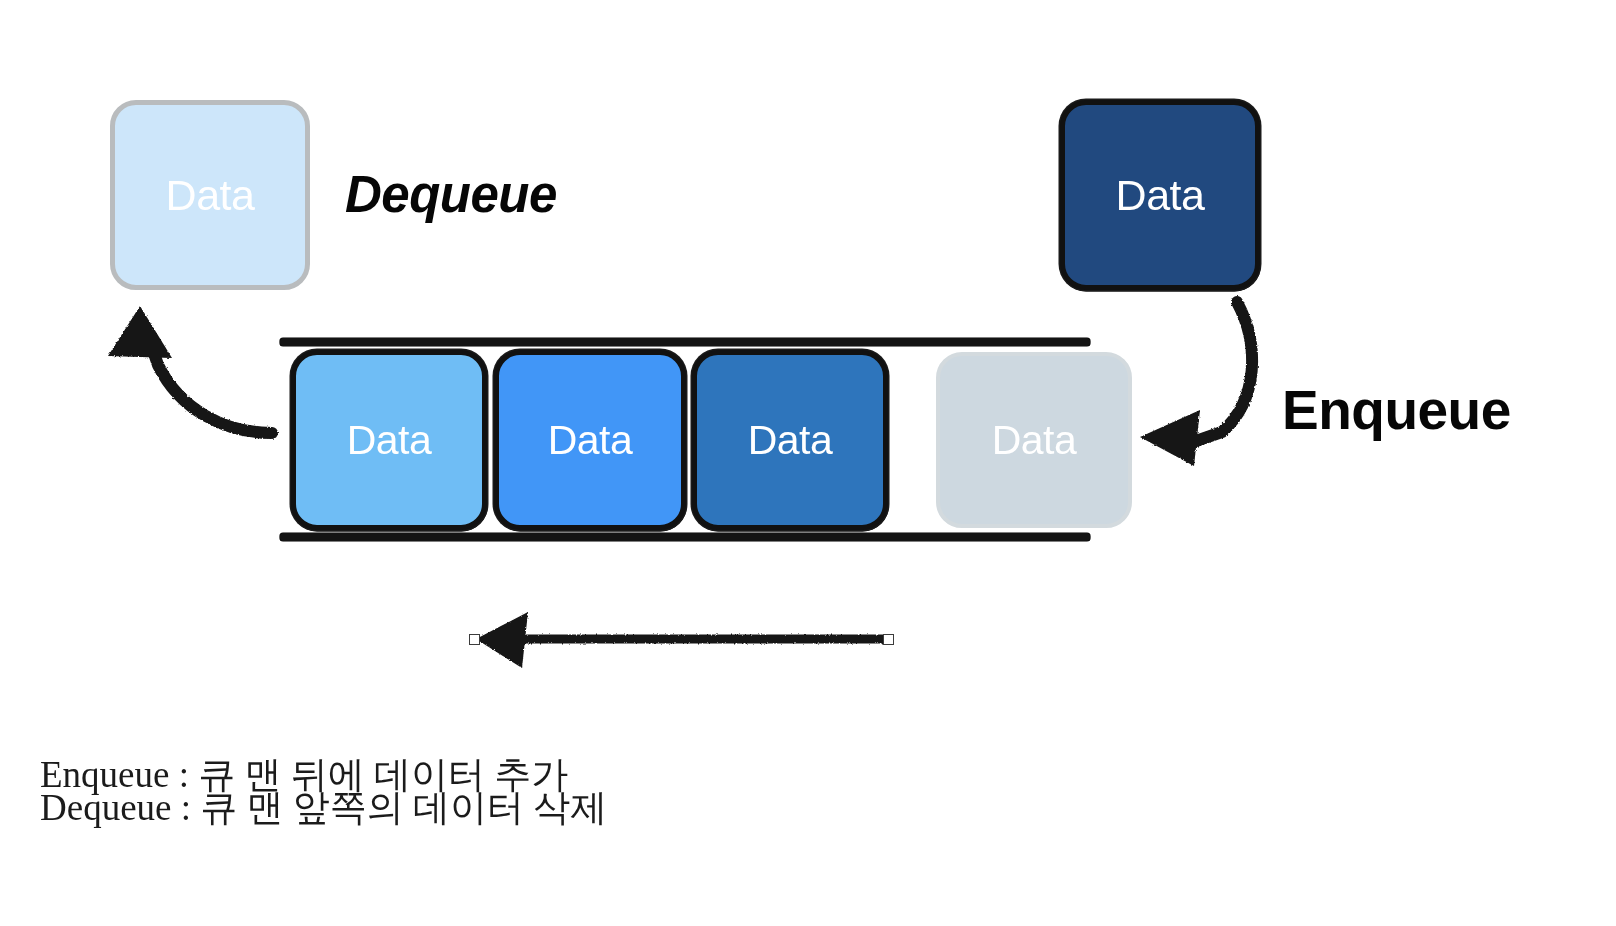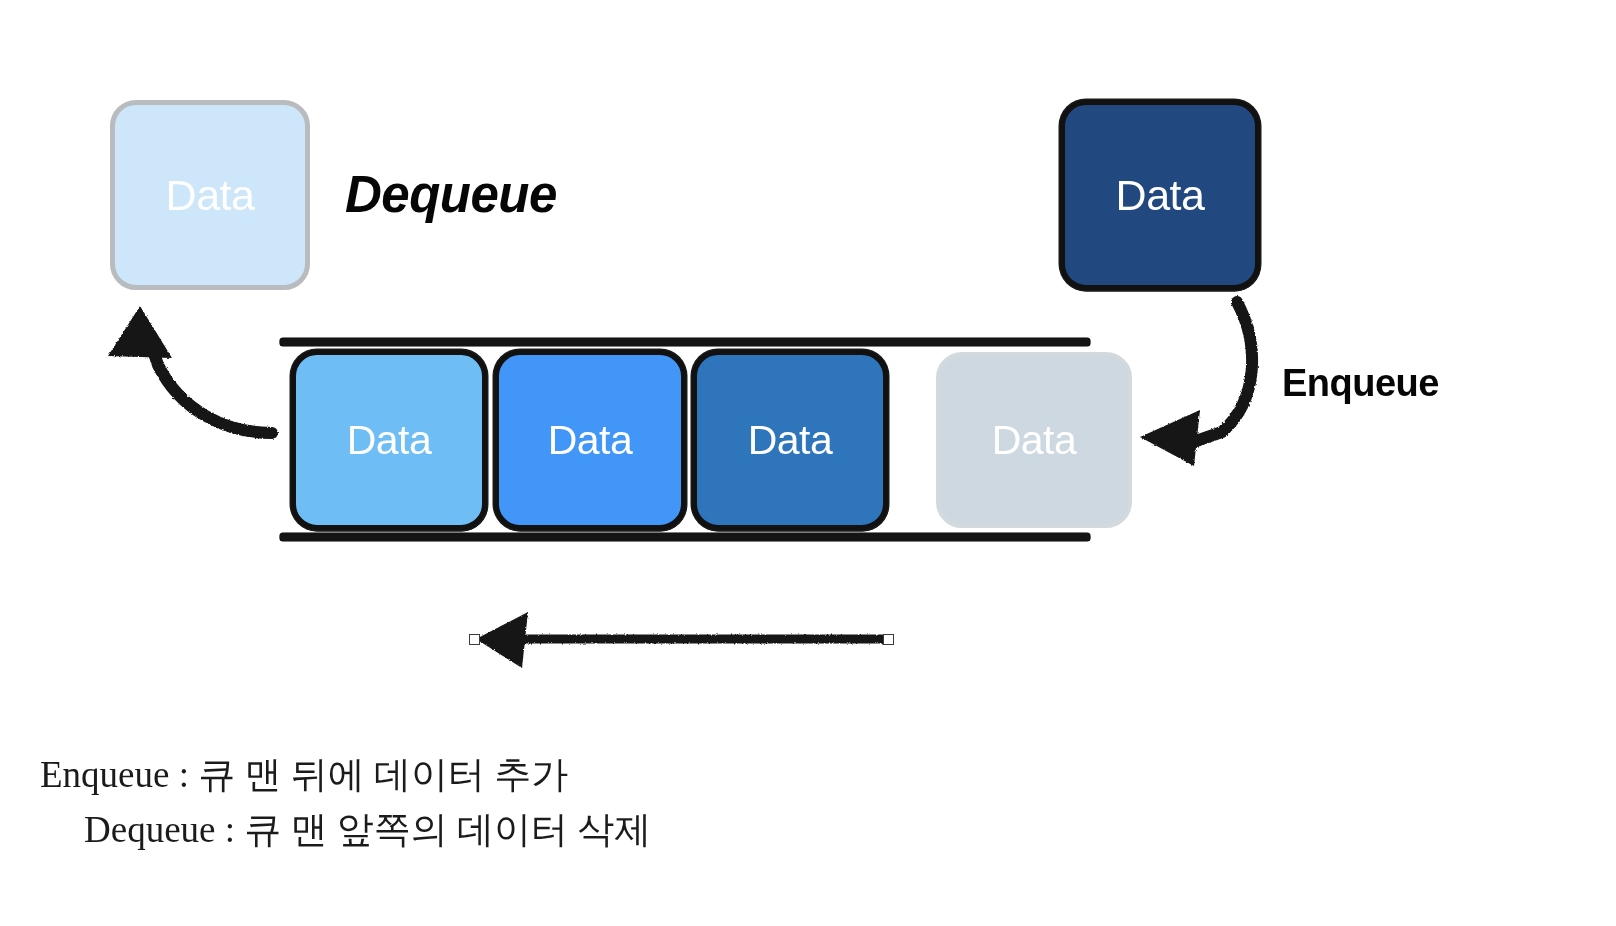--- a/index.html
+++ b/index.html
@@ -106,21 +106,21 @@
   <div class="databox sketch-light" style="left:110px; top:100px; width:200px; height:190px; background:#cde6fa; font-size:43px;">
     <span class="lbl">Data</span>
   </div>
 
   <div class="oplabel" style="left:345px; top:165px; font-size:51px;font-style:italic;">Dequeue</div>
 
   <div class="databox sketch-dark" style="left:1060px; top:100px; width:200px; height:190px; background:#21497f; font-size:43px;">
     <span class="lbl">Data</span>
   </div>
 
-  <div class="oplabel" style="left:1282px; top:362px; font-size:38px;">Enqueue</div>
+  <div class="oplabel" style="left:1282px; top:378px; font-size:55px;">Enqueue</div>
 
   <div class="rail" style="left:280px; top:338px; width:810px; height:8px;"></div>
   <div class="rail" style="left:280px; top:533px; width:810px; height:8px;"></div>
 
   <div class="databox sketch-dark" style="left:291px; top:350px; width:196px; height:180px; background:#6fbdf5; font-size:41px;">
     <span class="lbl">Data</span>
   </div>
 
   <div class="databox sketch-dark" style="left:494px; top:350px; width:192px; height:180px; background:#4196f7; font-size:41px;">
     <span class="lbl">Data</span>
@@ -155,15 +155,15 @@
     <g filter="url(#rough)">
       <path d="M 884,639 L 520,639" stroke="#141414" stroke-width="9" fill="none" stroke-linecap="butt"></path>
       <path d="M 476,639 L 528,612 L 522,668 Z" fill="#141414"></path>
     </g>
   </svg>
 
   <div class="handle" style="left:469px; top:634px;"></div>
   <div class="handle" style="left:883px; top:634px;"></div>
 
   <div class="legend-line" style="left:40px; top:750px; font-size:37px;">Enqueue : 큐 맨 뒤에 데이터 추가</div>
-  <div class="legend-line" style="left:40px; top:805px; font-size:37px;margin-left:44px;">Dequeue : 큐 맨 앞쪽의 데이터 삭제</div>
+  <div class="legend-line" style="left:40px; top:783px; font-size:37px;">Dequeue : 큐 맨 앞쪽의 데이터 삭제</div>
 
 </div>
 
 </body></html>

